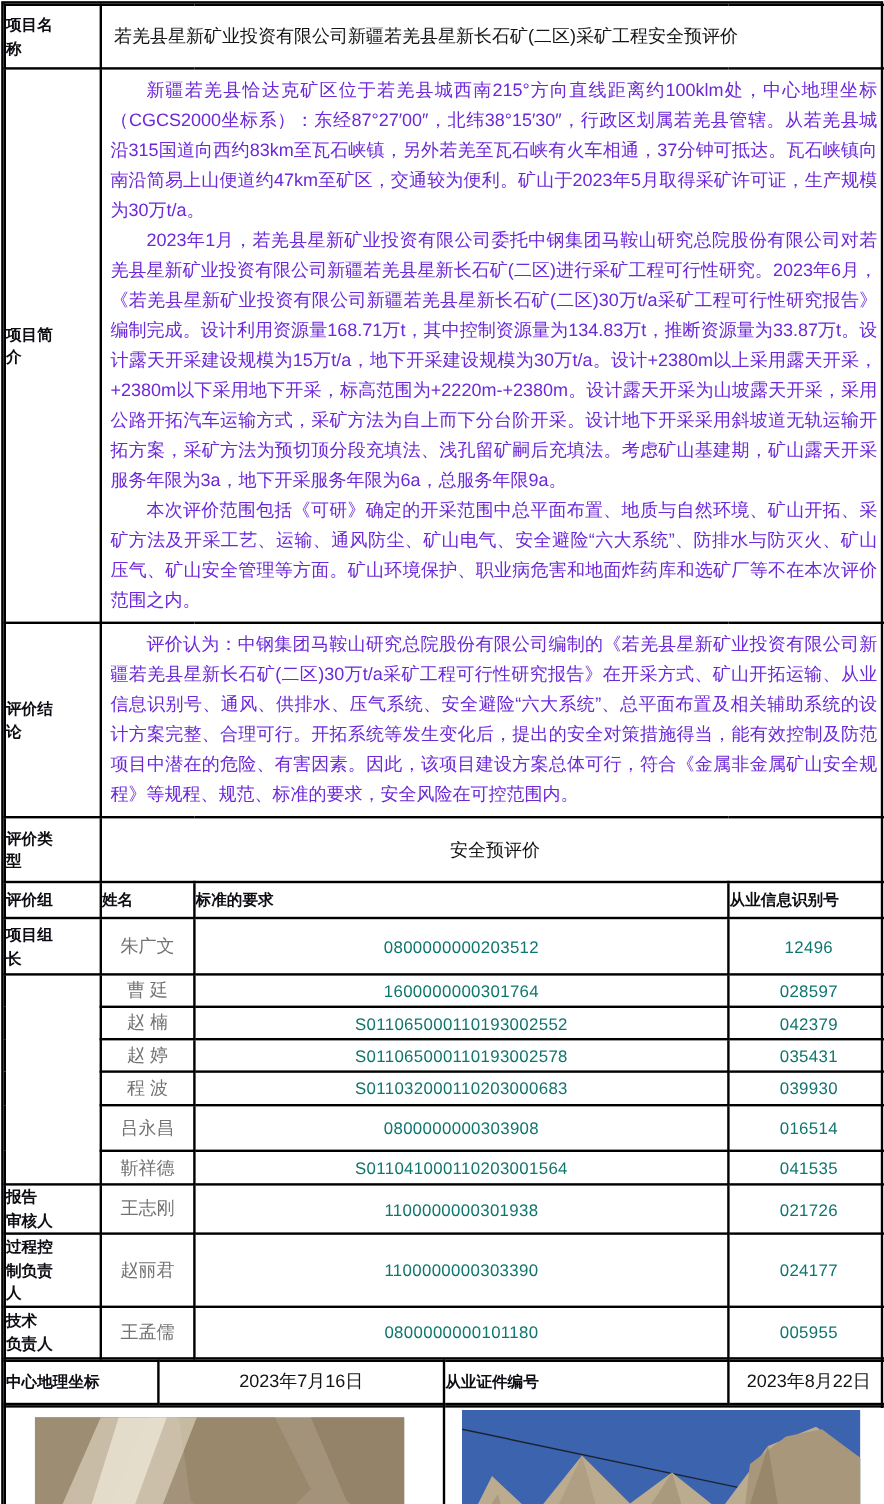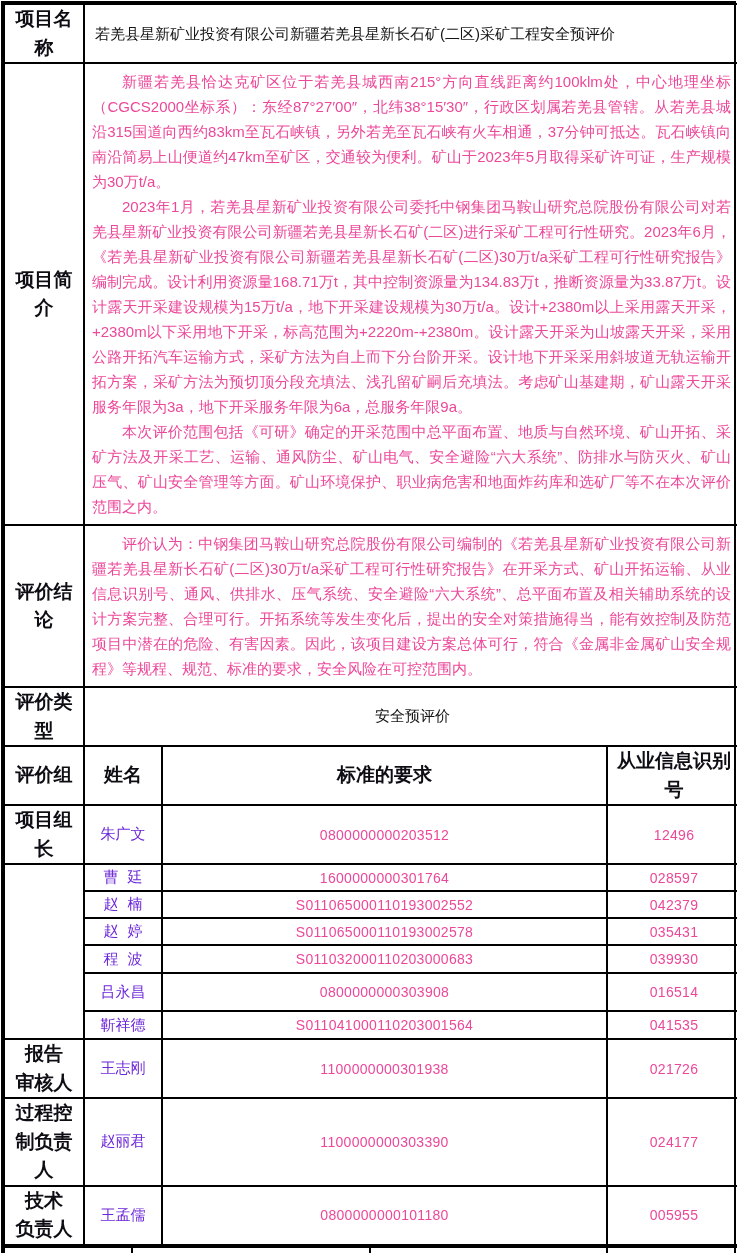--- a/index.html
+++ b/index.html
@@ -6,29 +6,29 @@
   body{
     width:737px;
     font-family:"Liberation Sans","DejaVu Sans",sans-serif;
     color:#1a1a1a;
     -webkit-font-smoothing:antialiased;
   }
   .doc{margin:1px;border:2px solid #000;background:#fff;}
   table{border-collapse:collapse;width:100%;table-layout:fixed;}
   td{border:2px solid #000;padding:0;vertical-align:middle;overflow:hidden;}
   .label{
-    font-weight:bold;text-align:center;white-space:pre-line;
-    font-size:19px;line-height:1.5;color:#0d0d14;
+    font-weight:bold;text-align:left;white-space:pre-line;
+    font-size:13px;line-height:1.5;color:#0d0d14;
   }
   .txt{font-size:15px;color:#141414;}
   .center{text-align:center;}
-  .num{font-size:14px;text-align:center;color:#ec4899;letter-spacing:.3px;}
-  .name-cell{font-size:15px;text-align:center;color:#6d28d9;font-family:Liberation Mono, monospace;}
+  .num{font-size:14px;text-align:center;color:#0f766e;letter-spacing:.3px;}
+  .name-cell{font-size:15px;text-align:center;color:#737373;}
   .para-cell{padding:5px 9px 5px 7px;vertical-align:top;}
-  p.para{margin:0;text-indent:2em;text-align:justify;font-size:15px;line-height:25px;color:#ec4899;}
+  p.para{margin:0;text-indent:2em;text-align:justify;font-size:15px;line-height:25px;color:#6d28d9;}
   .title-cell{padding:0 10px;text-align:left;font-size:15px;line-height:22px;}
   .photo-cell{vertical-align:top;background:#fff;}
   .photo-frame{display:block;}
 </style>
 </head>
 <body>
 
 <div class="doc">
 
   <table>

